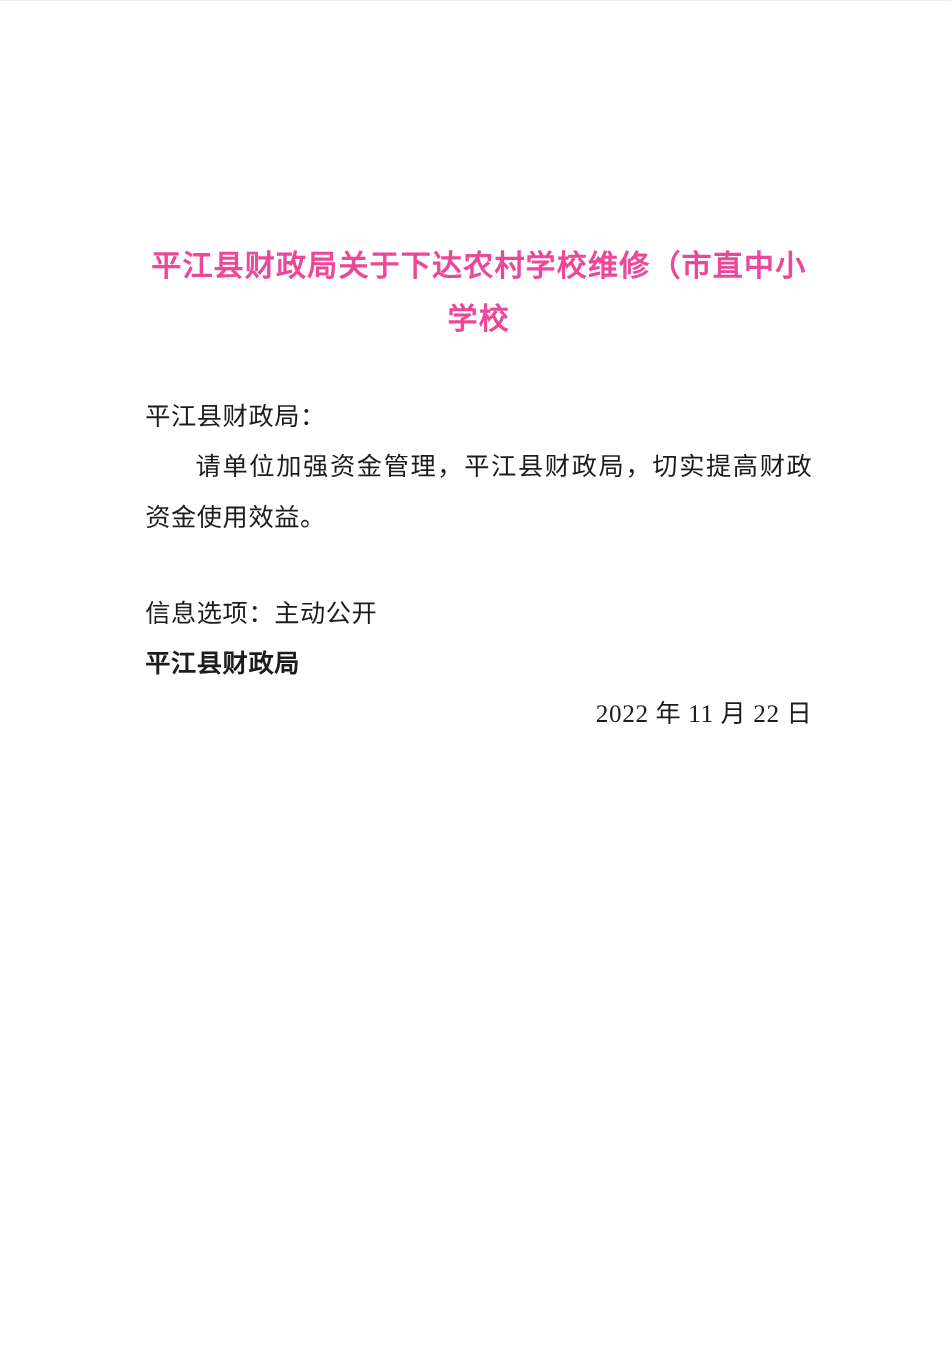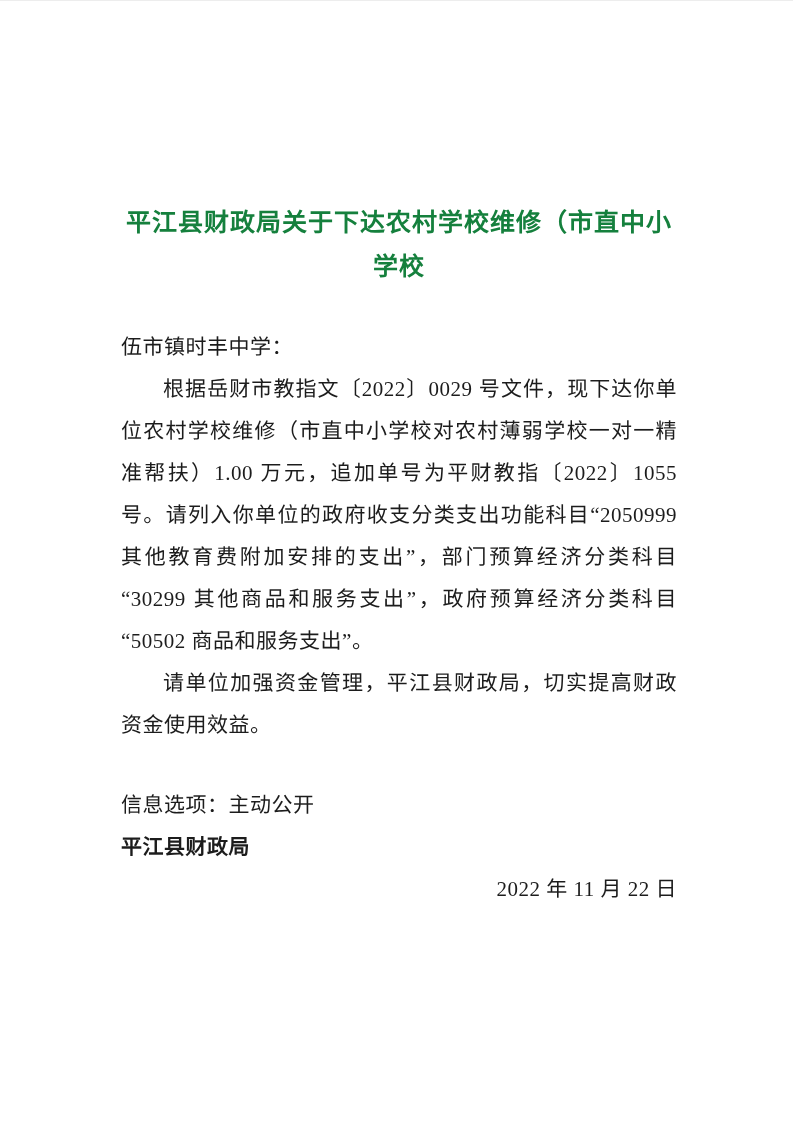--- a/index.html
+++ b/index.html
@@ -20,21 +20,21 @@
     color: #1c1c1c;
     overflow: hidden;
   }
   .title {
     margin: 0;
     font-family: "Liberation Sans", "DejaVu Sans", sans-serif;
     font-weight: 700;
     font-size: 25px;
     line-height: 44px;
     text-align: center;
-    color: #15803d;
+    color: #ec4899;
     letter-spacing: 1px;
   }
   .title-line { display: block; }
   .salutation {
     margin: 38px 0 0 0;
     font-size: 21px;
     line-height: 42px;
     letter-spacing: 0.5px;
   }
   .para {
@@ -70,23 +70,22 @@
 </style>
 </head>
 <body>
 
 <div class="page">
 
   <h1 class="title">
     <span class="title-line">平江县财政局关于下达农村学校维修（市直中小学校</span>
   </h1>
 
-  <p class="salutation">伍市镇时丰中学：</p>
+  <p class="salutation">平江县财政局：</p>
 
-  <p class="para">根据岳财市教指文〔2022〕0029 号文件，现下达你单位农村学校维修（市直中小学校对农村薄弱学校一对一精准帮扶）1.00 万元，追加单号为平财教指〔2022〕1055 号。请列入你单位的政府收支分类支出功能科目“2050999 其他教育费附加安排的支出”，部门预算经济分类科目“30299 其他商品和服务支出”，政府预算经济分类科目“50502 商品和服务支出”。</p>
 
   <p class="para">请单位加强资金管理，平江县财政局，切实提高财政资金使用效益。</p>
 
   <p class="info">信息选项：主动公开</p>
 
   <p class="signer">平江县财政局</p>
 
   <p class="doc-date">2022 年 11 月 22 日</p>
 
 </div>

